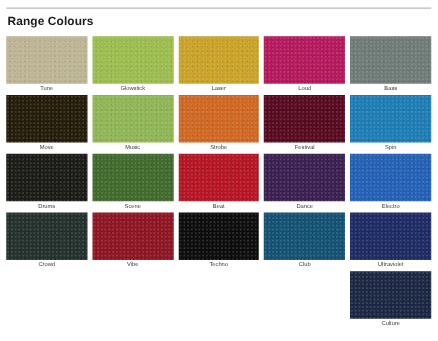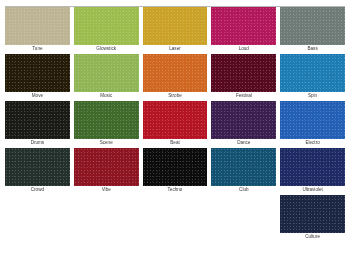--- a/index.html
+++ b/index.html
@@ -77,20 +77,21 @@
     visibility: hidden;
   }
 </style>
 </head>
 <body>
 
 <div class="page">
 
   <div class="top-rule"></div>
 
+  <div class="title">Range Colours</div>
 
   <div class="grid">
 
     <div class="cell">
       <div class="swatch" style="background-color: rgb(188, 180, 147);"></div>
       <div class="label">Tune</div>
     </div>
     <div class="cell">
       <div class="swatch" style="background-color: rgb(156, 188, 78);"></div>
       <div class="label">Glowstick</div>

